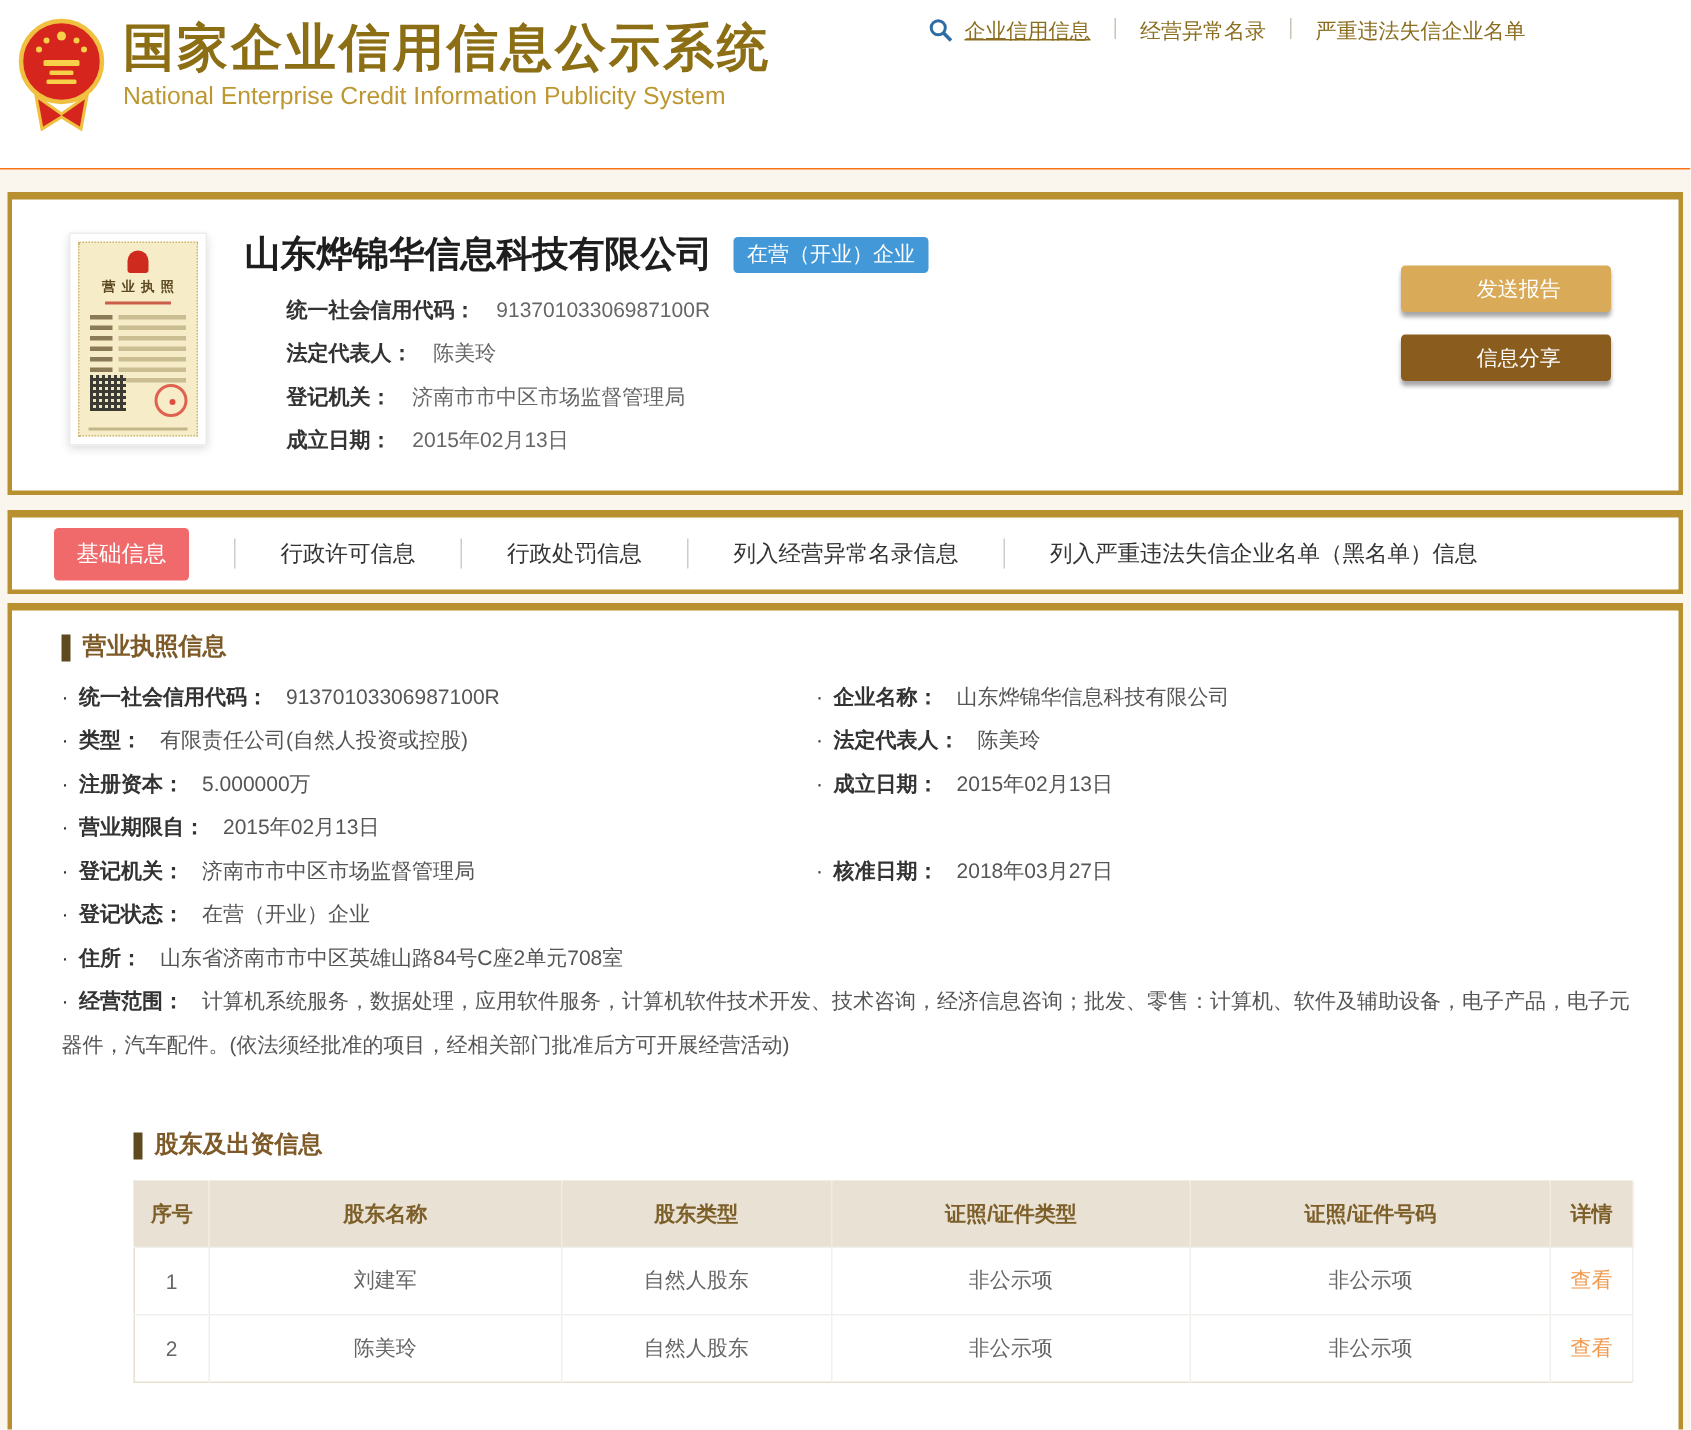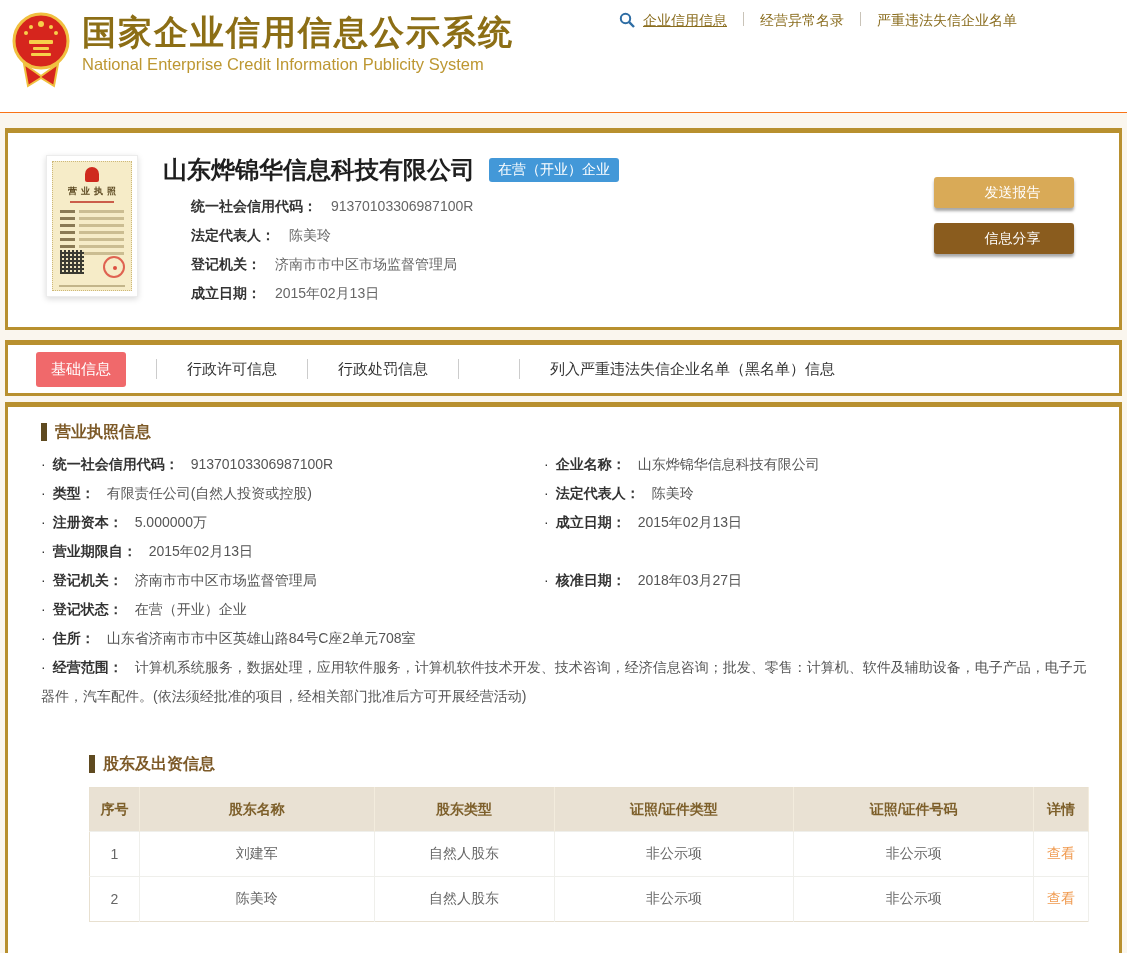--- a/index.html
+++ b/index.html
@@ -207,20 +207,21 @@
   </div>
 </div>
 
 <div class="card tab-box">
   <div class="tab active">基础信息</div>
   <span class="tab-sep"></span>
   <div class="tab">行政许可信息</div>
   <span class="tab-sep"></span>
   <div class="tab">行政处罚信息</div>
   <span class="tab-sep"></span>
+  <div class="tab">列入经营异常名录信息</div>
   <span class="tab-sep"></span>
   <div class="tab">列入严重违法失信企业名单（黑名单）信息</div>
 </div>
 
 <div class="card content-box">
 
   <div class="section-title">营业执照信息</div>
 
   <div class="info-grid">
     <div class="info-row">

